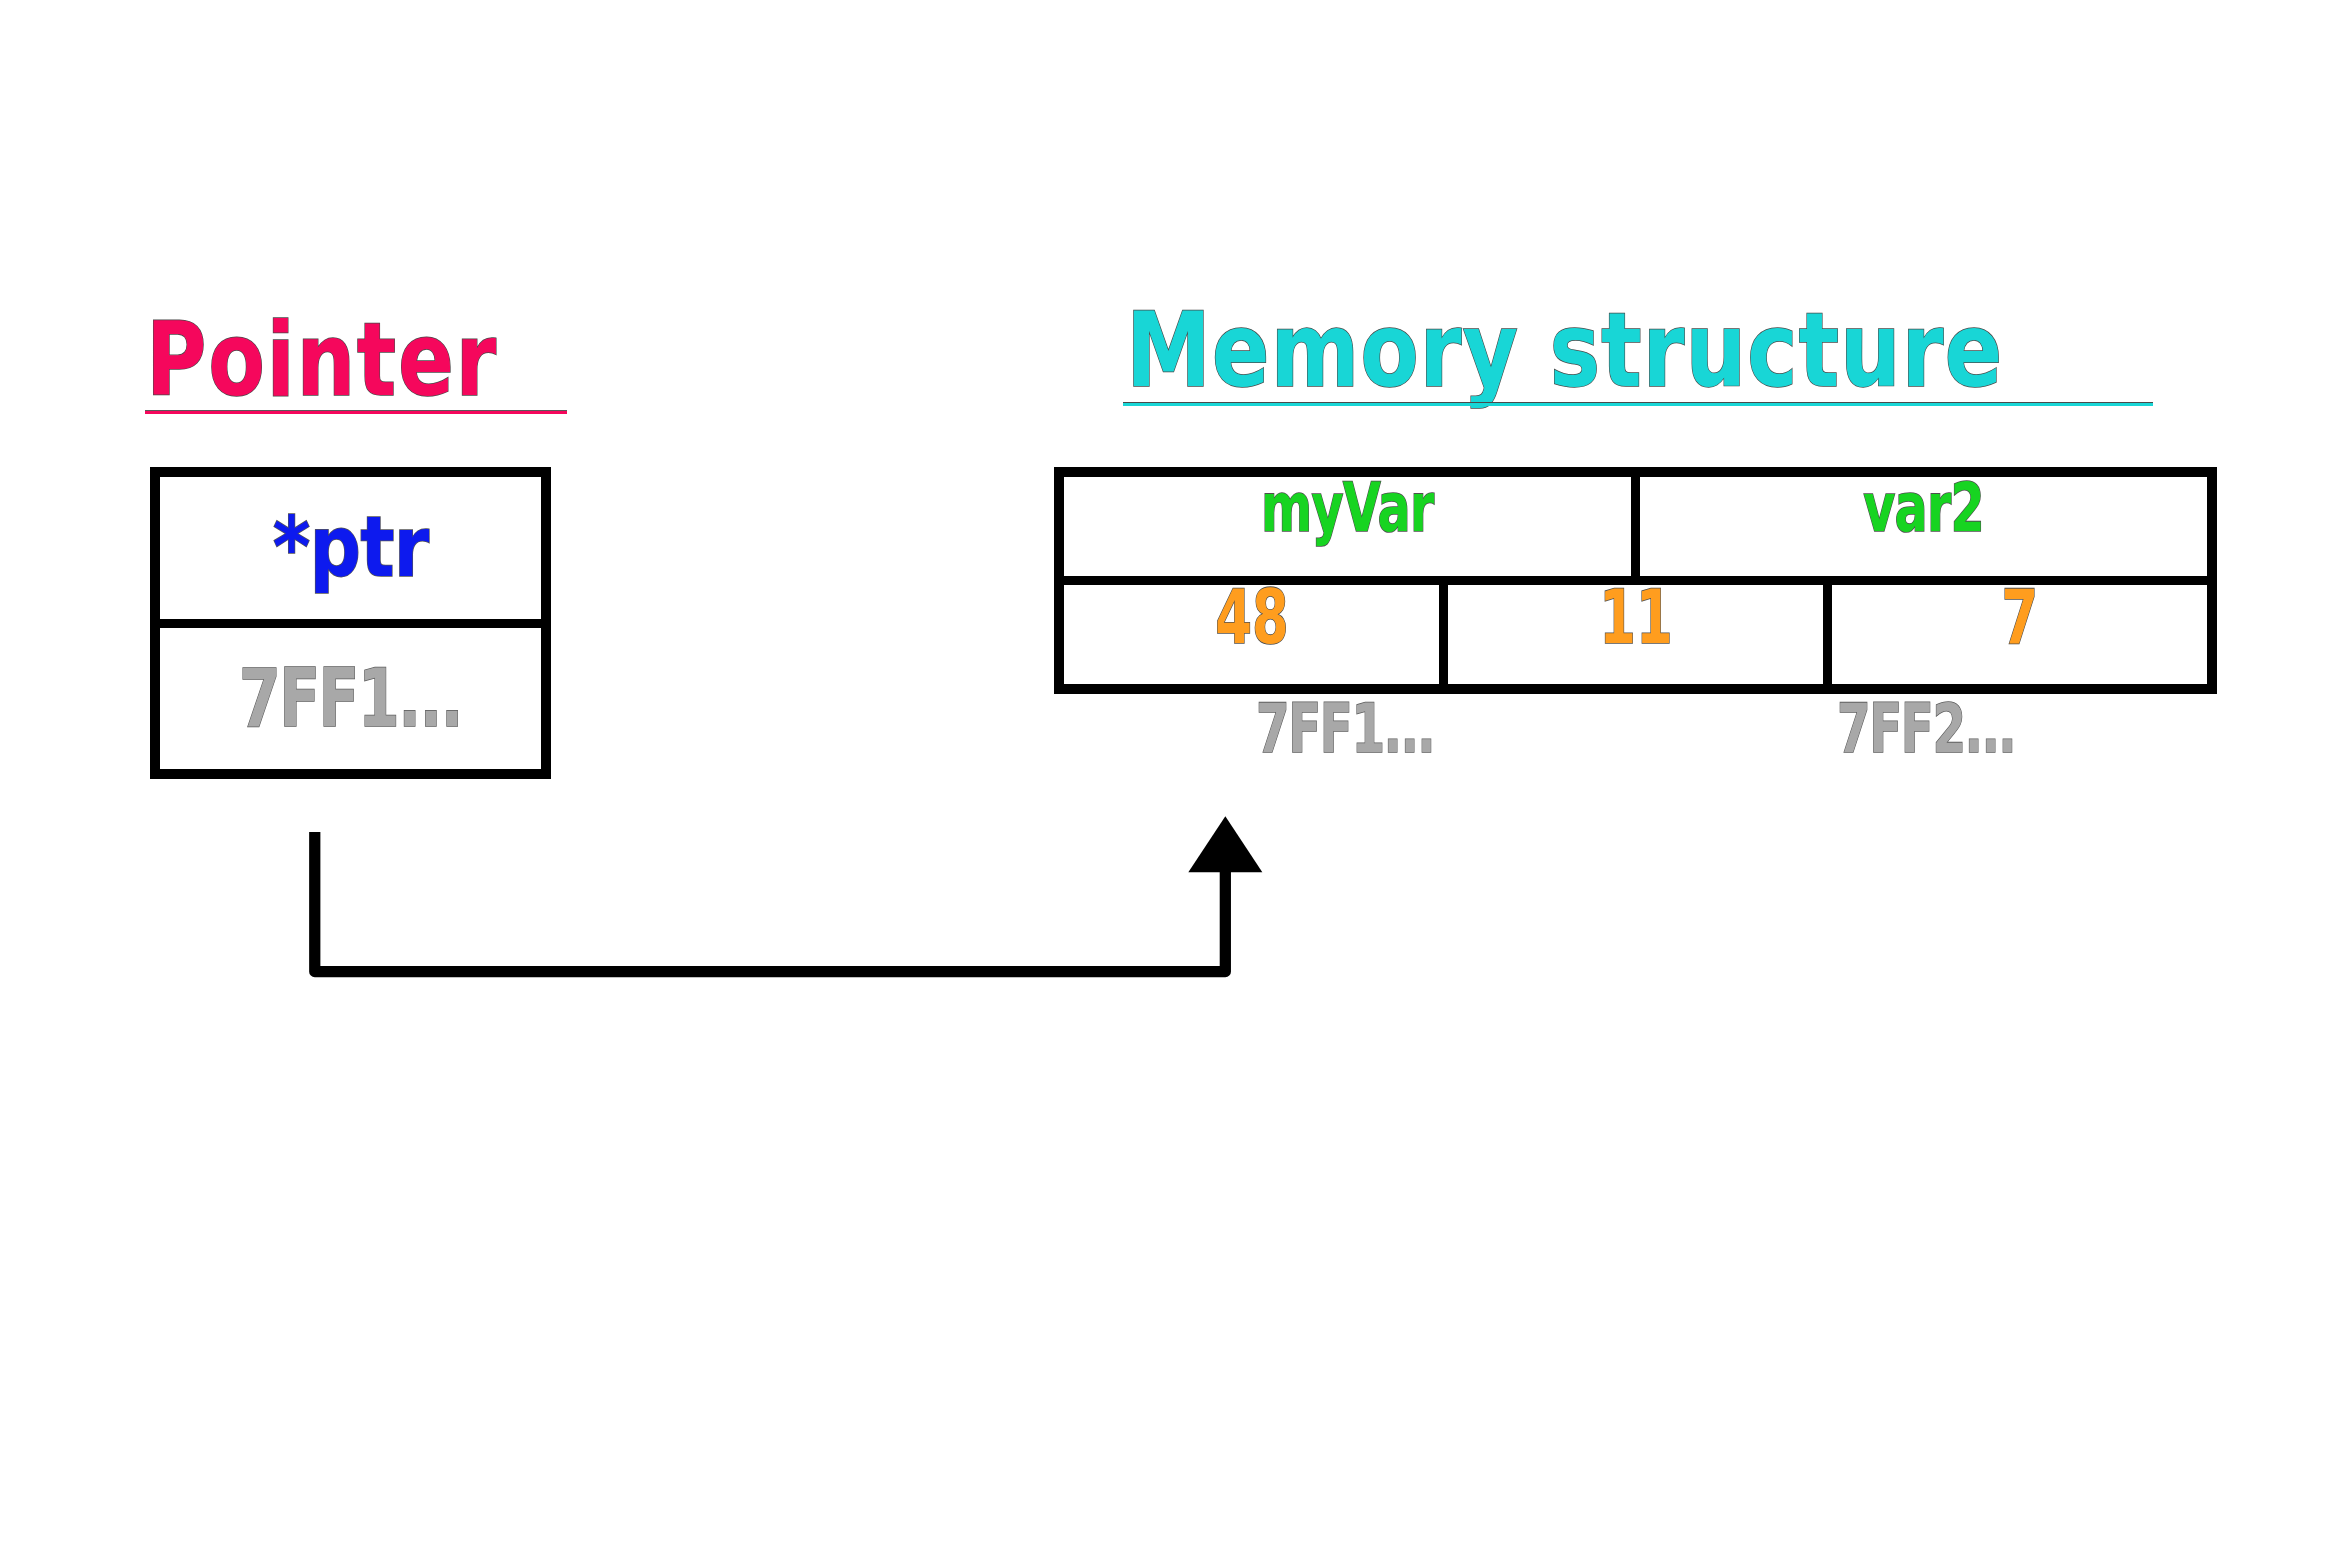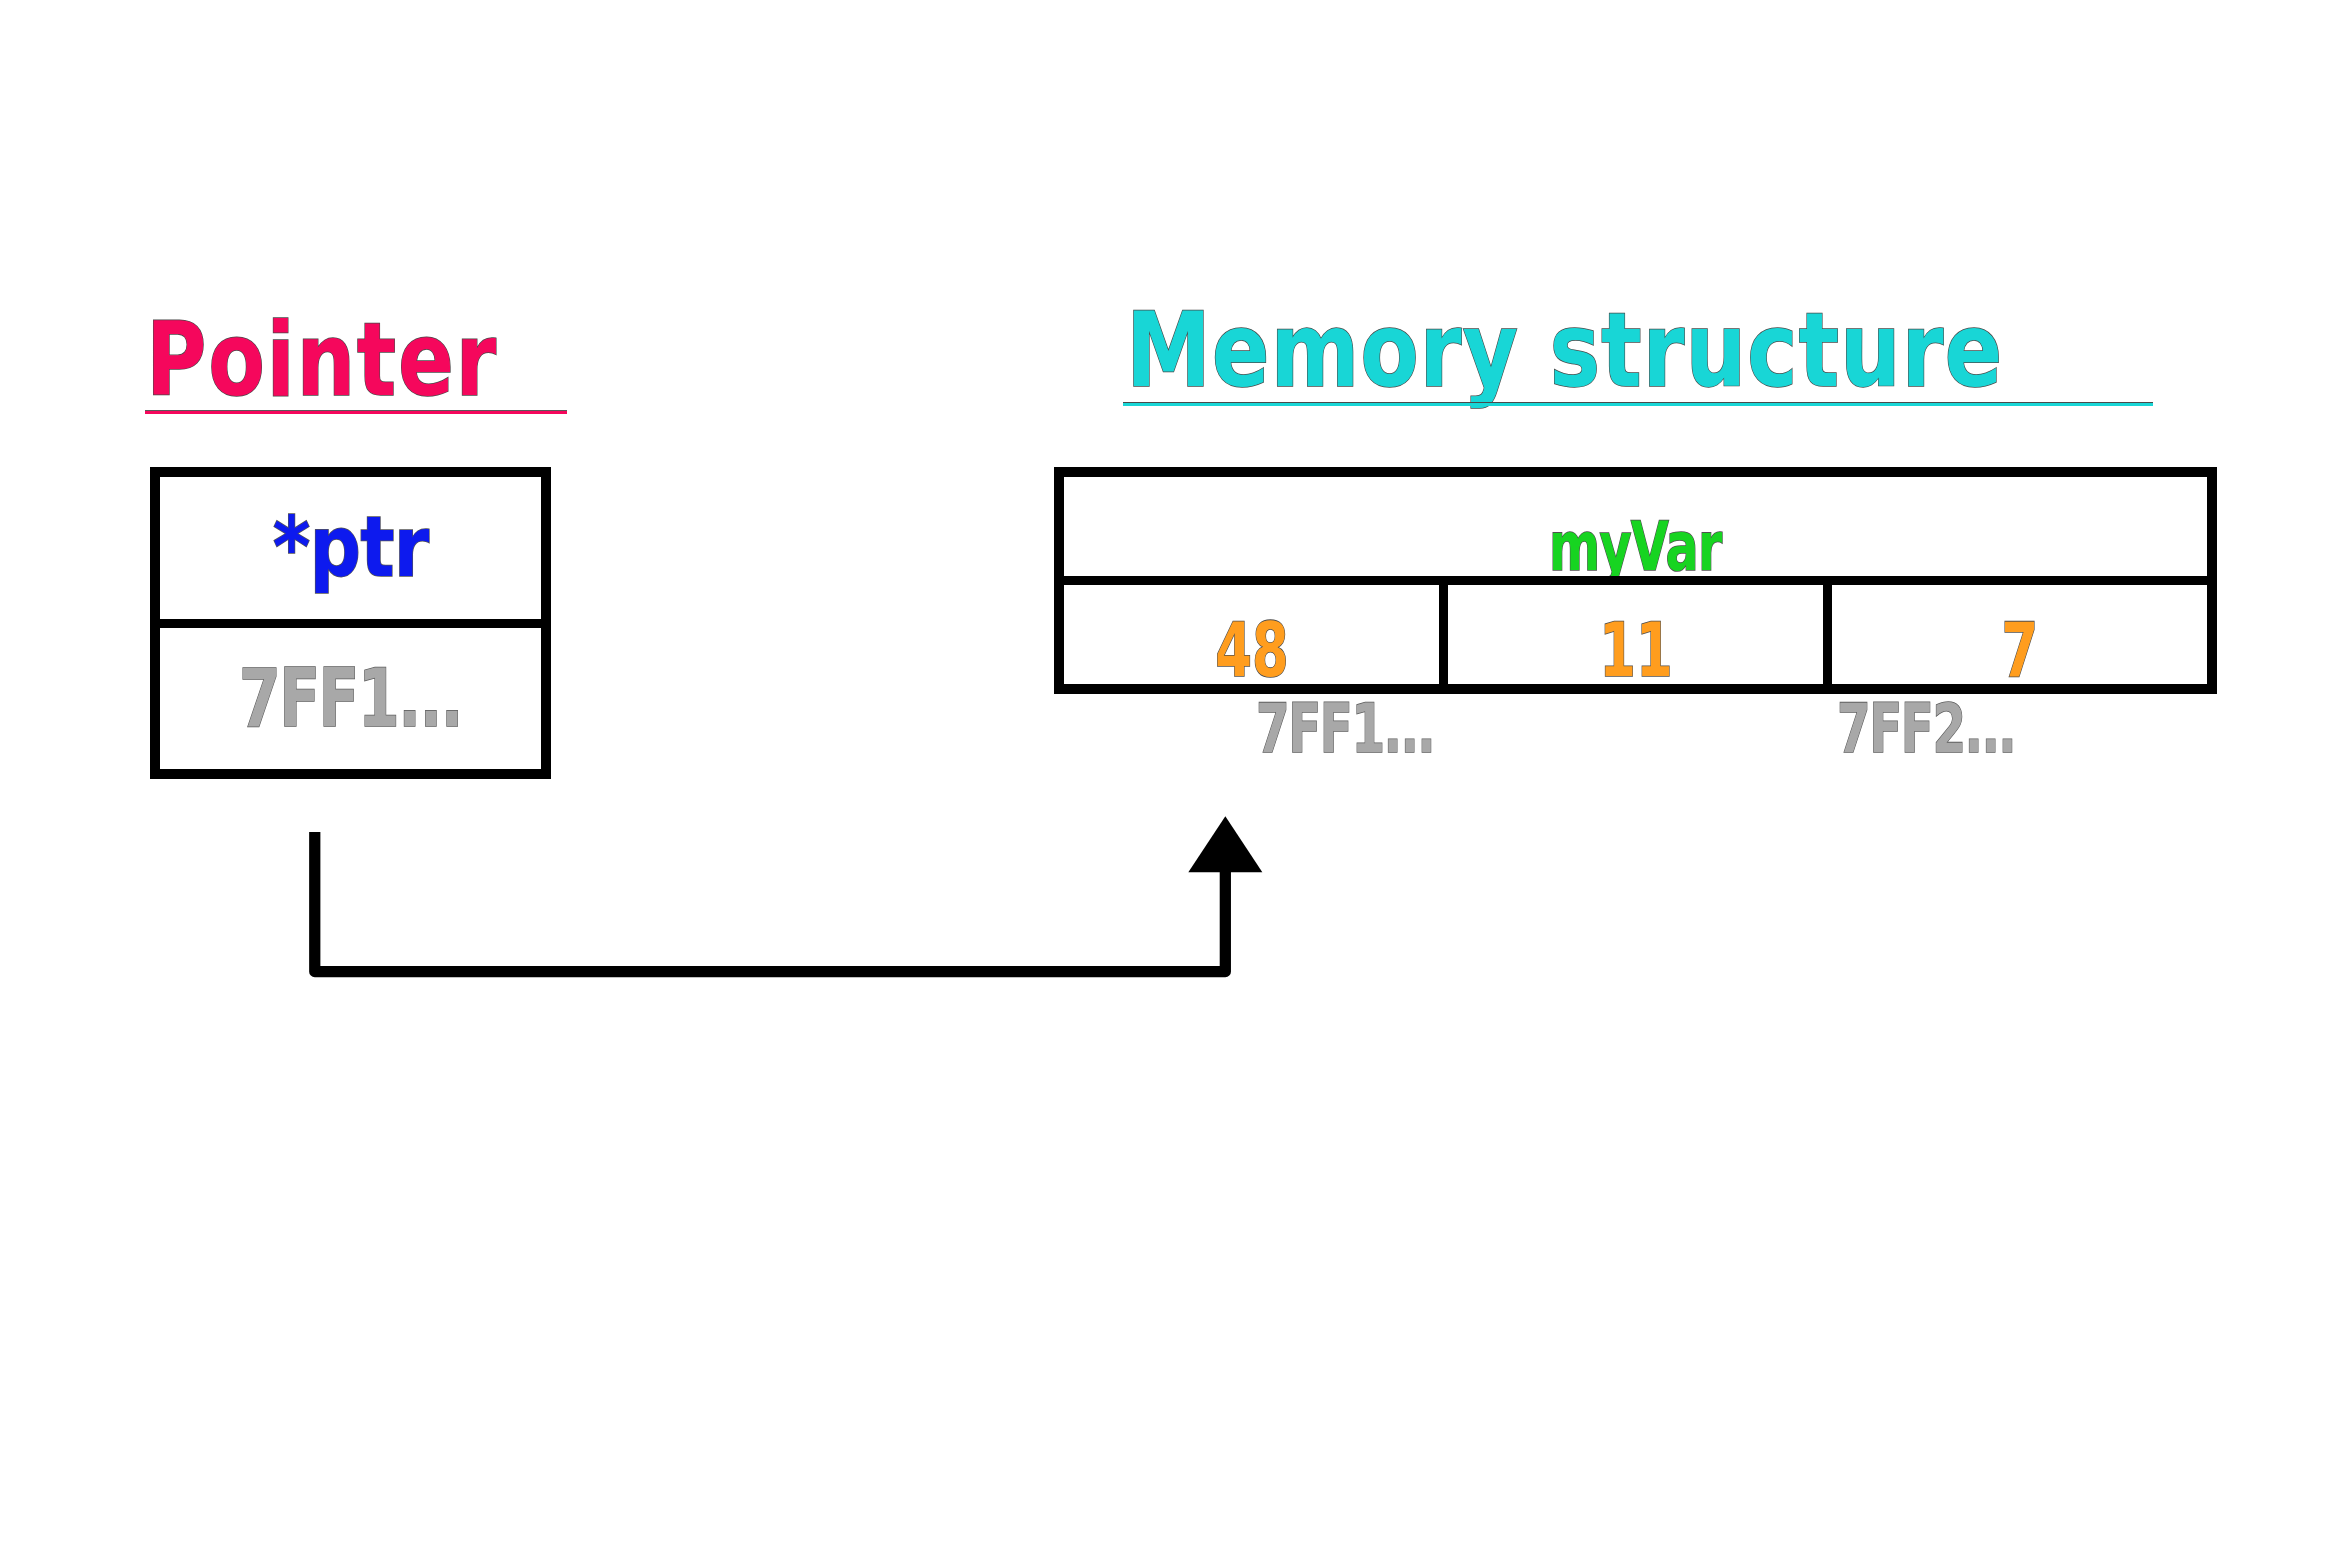--- a/index.html
+++ b/index.html
@@ -132,21 +132,21 @@
     flex: 1 1 0;
     display: flex;
     flex-direction: row;
   }
   .mem-row.header {
     border-bottom: 9.4px solid #000000;
   }
   .mem-cell {
     flex: 1 1 0;
     display: flex;
-    align-items: flex-end;
+    align-items: flex-start;
     justify-content: center;
     overflow: hidden;
   }
   .mem-cell + .mem-cell {
     border-left: 9.4px solid #000000;
   }
   .var-name {
     font-size: 60px;
     color: #17d421;
     -webkit-text-stroke: 1.4px #4f4f4f;
@@ -217,20 +217,23 @@
   </div>
 
   <div class="title" id="memory-title">Memory structure</div>
   <div id="memory-title-rule"></div>
 
   <div id="memory-table">
     <div class="mem-row header">
       <div class="mem-cell">
         <span class="glyph var-name">myVar</span>
       </div>
+      <div class="mem-cell">
+        <span class="glyph var-name">var2</span>
+      </div>
     </div>
     <div class="mem-row values">
       <div class="mem-cell">
         <span class="glyph var-value">48</span>
       </div>
       <div class="mem-cell">
         <span class="glyph var-value">11</span>
       </div>
       <div class="mem-cell">
         <span class="glyph var-value">7</span>

